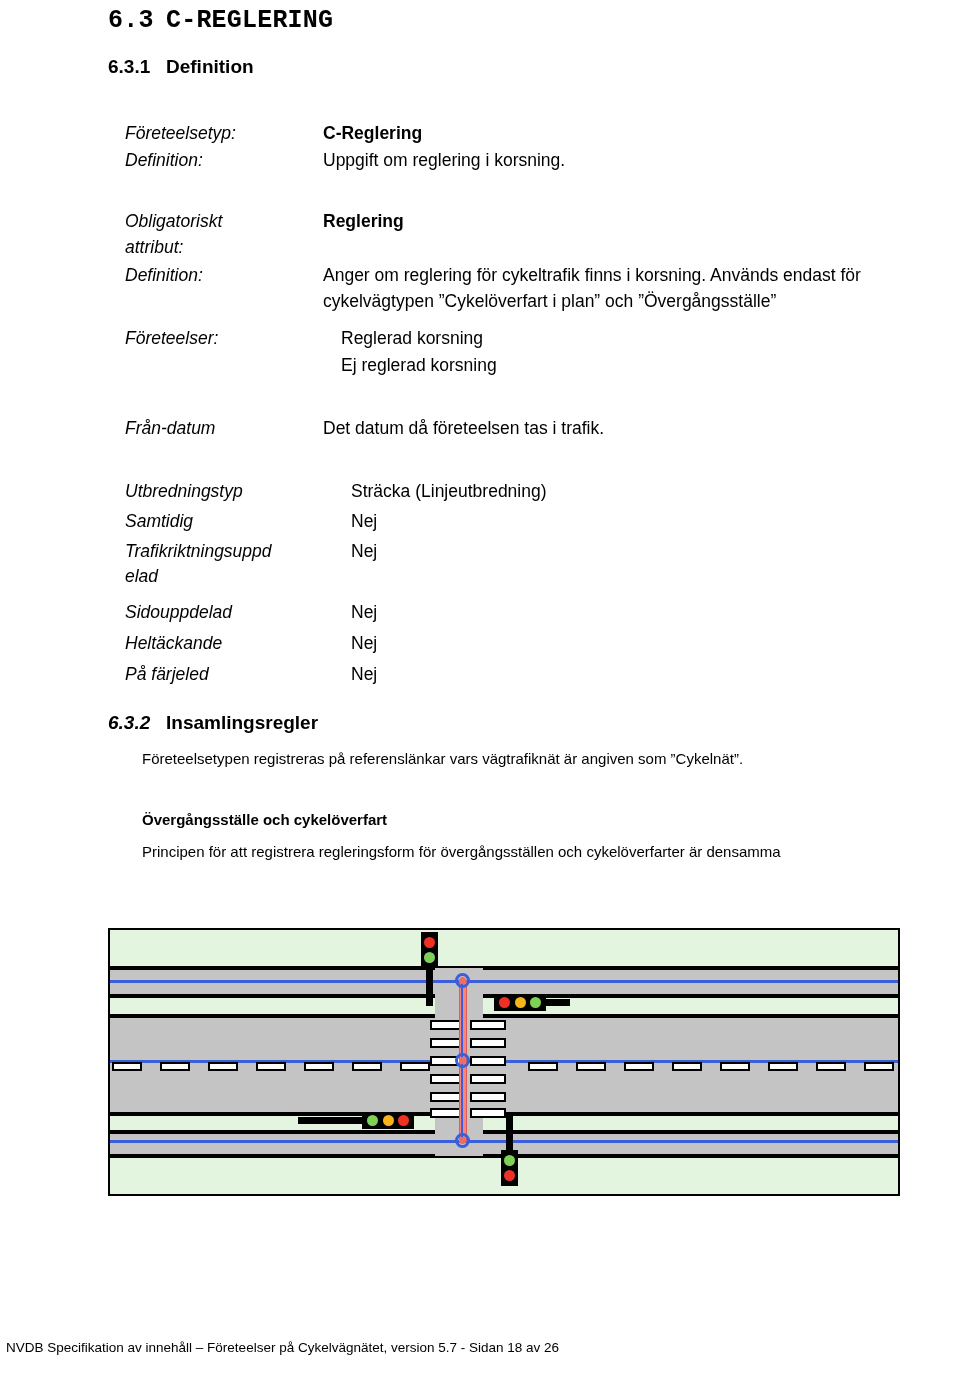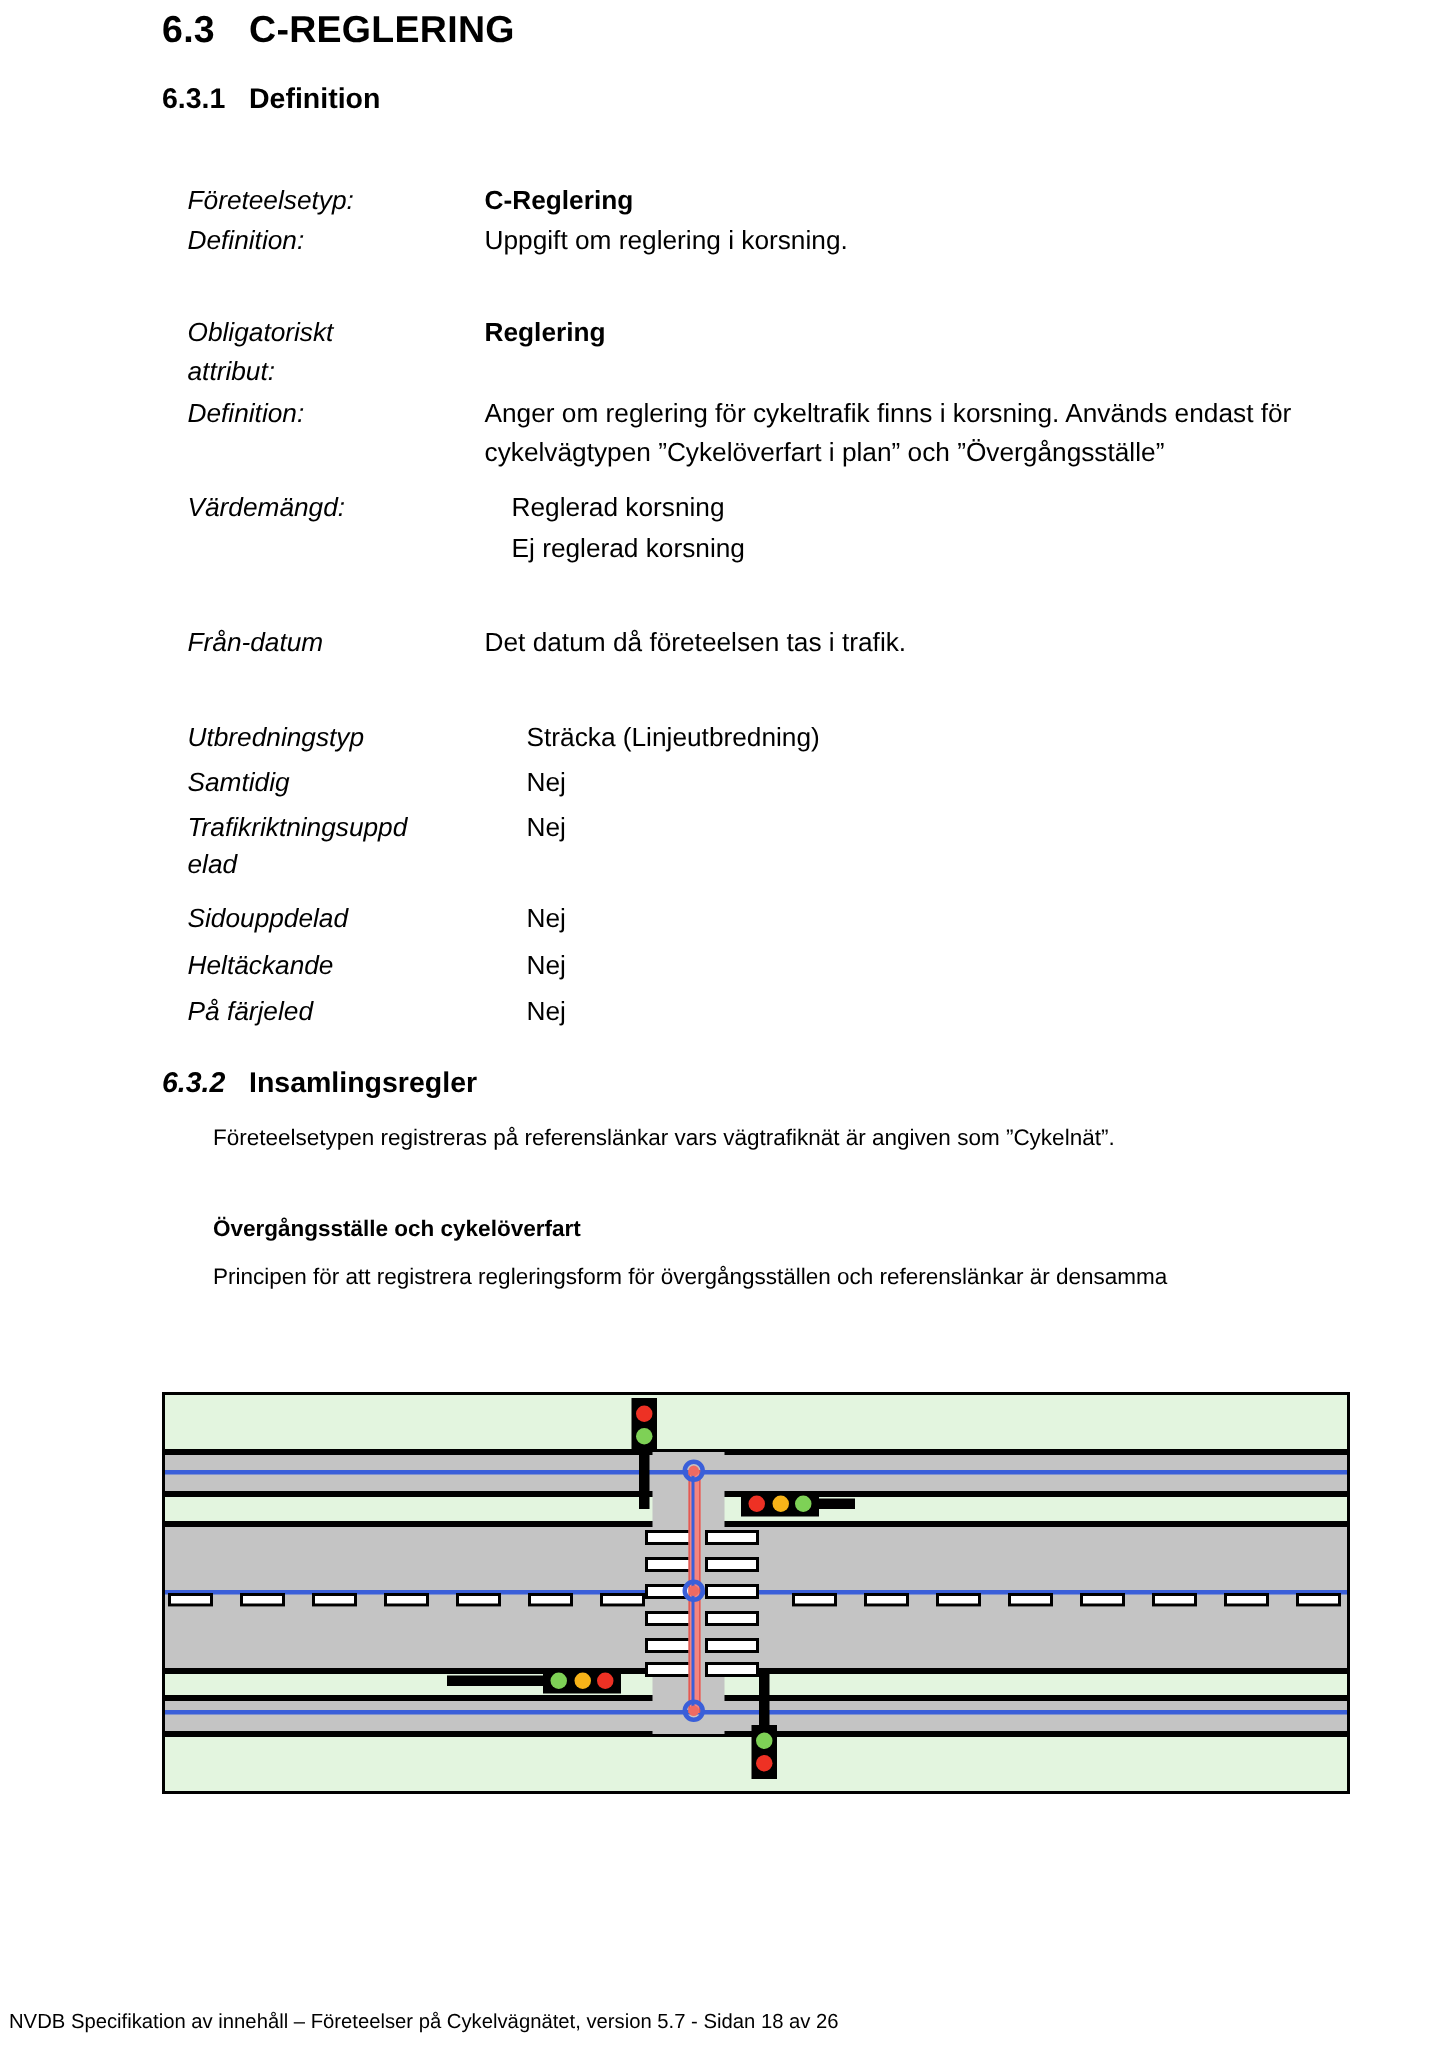--- a/index.html
+++ b/index.html
@@ -24,20 +24,21 @@
 
   
   .h2 {
     position: absolute;
     left: 108px;
     top: 6px;
     font-size: 25px;
     font-weight: bold;
     letter-spacing: 0.2px;
     white-space: nowrap;
+    font-family: Liberation Mono, monospace;
   }
   .h2 .num { display: inline-block; width: 58px; }
 
   .h3 {
     position: absolute;
     left: 108px;
     top: 56px;
     font-size: 19px;
     font-weight: bold;
     white-space: nowrap;
@@ -261,21 +262,21 @@
     <span class="val bold">Reglering</span>
   </div>
   <div class="defrow" style="top:234px;">
     <span class="lbl">attribut:</span>
   </div>
   <div class="defrow" style="top:262px;">
     <span class="lbl">Definition:</span>
     <span class="val">Anger om reglering för cykeltrafik finns i korsning. Används endast för cykelvägtypen ”Cykelöverfart i plan” och ”Övergångsställe”</span>
   </div>
   <div class="defrow" style="top:325px;">
-    <span class="lbl">Värdemängd:</span>
+    <span class="lbl">Företeelser:</span>
     <span class="val indent">Reglerad korsning</span>
   </div>
   <div class="defrow" style="top:352px;">
     <span class="val indent">Ej reglerad korsning</span>
   </div>
 
   <div class="defrow" style="top:415px;">
     <span class="lbl">Från-datum</span>
     <span class="val">Det datum då företeelsen tas i trafik.</span>
   </div>
@@ -307,21 +308,21 @@
     <span class="lbl">På färjeled</span>
     <span class="val" style="left:226px;">Nej</span>
   </div>
 
   <div class="h3b">
     <span class="num">6.3.2</span><span>Insamlingsregler</span>
   </div>
 
   <div class="para" style="top:745px;">Företeelsetypen registreras på referenslänkar vars vägtrafiknät är angiven som ”Cykelnät”.</div>
   <div class="para bold" style="top:806px;">Övergångsställe och cykelöverfart</div>
-  <div class="para" style="top:838px; width:800px;">Principen för att registrera regleringsform för övergångsställen och referenslänkar är densamma</div>
+  <div class="para" style="top:838px; width:800px;">Principen för att registrera regleringsform för övergångsställen och cykelöverfarter är densamma</div>
 
   <div class="figure">
     <div class="fig-inner">
 
       <div class="band grass sides" style="top:0px; height:40px;"></div>
 
       <div class="band road sides" style="top:40px; height:28px;"></div>
 
       <div class="band grass sides" style="top:68px; height:20px;"></div>
 

